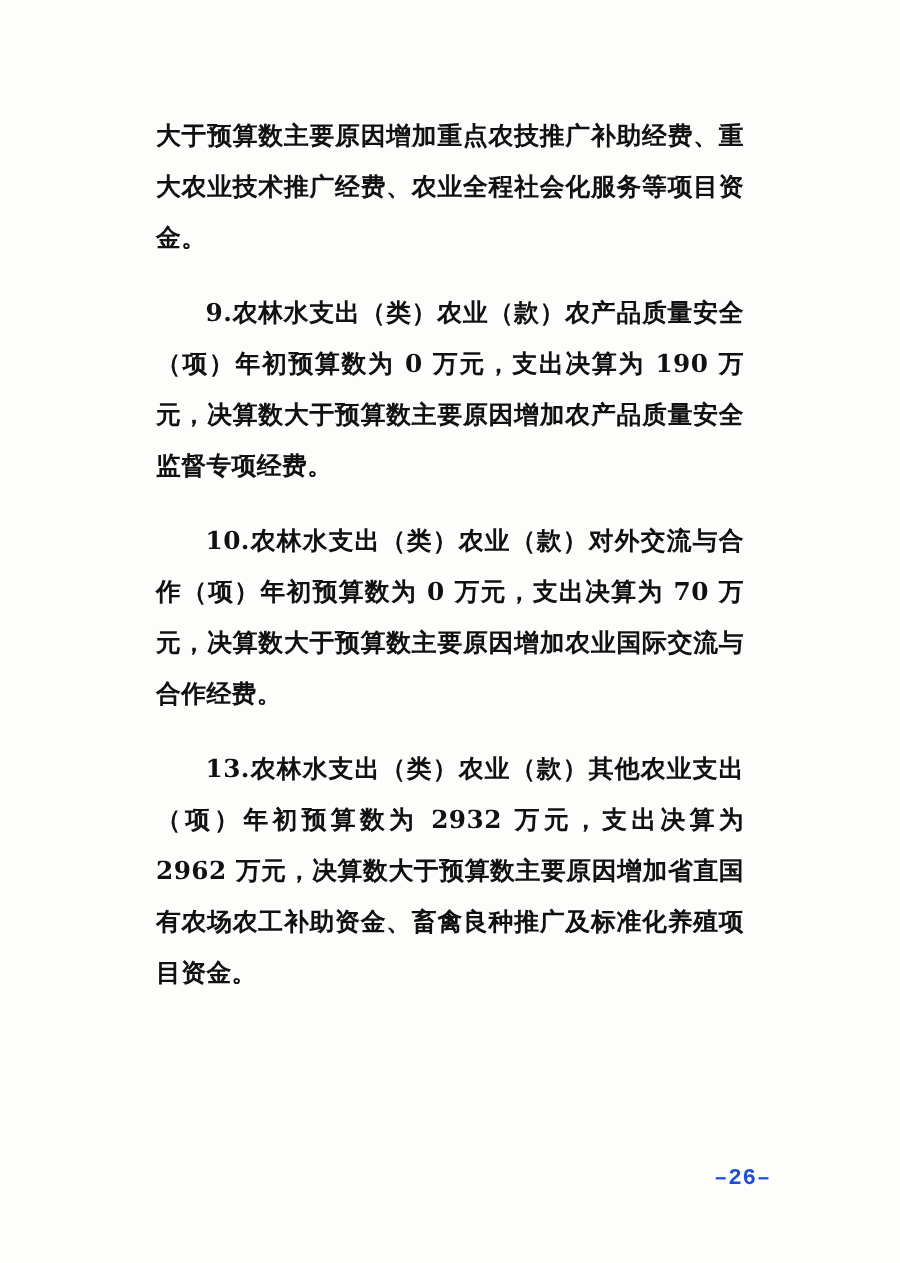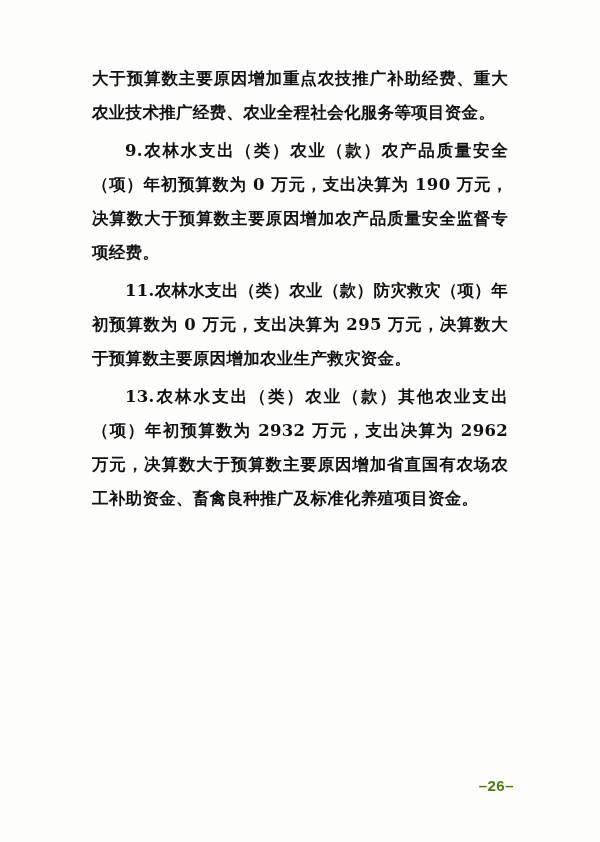--- a/index.html
+++ b/index.html
@@ -28,47 +28,47 @@
     left: 88px;
     top: 58px;
     width: 424px;
   }
   .para {
     font-size: 16.5px;
     line-height: 34px;
     letter-spacing: 0.3px;
     text-align: justify;
     text-justify: inter-ideograph;
-    margin: 4px;
+    margin: 16px;
     font-weight: 600;
     font-family: "DejaVu Serif", "Liberation Serif", serif;
     color: #111111;
     text-indent: 0;
   }
   .para.indent {
     text-indent: 33px;
   }
   .para + .para {
     margin-top: 0px;
   }
   .pagenum {
     position: absolute;
     right: 86px;
     bottom: 48px;
     font-size: 15px;
     font-weight: 600;
-    color: #4d7c0f;
-    font-family: Liberation Sans, sans-serif;
+    color: #1d4ed8;
+    font-family: Liberation Mono, monospace;
     letter-spacing: 0.5px;
   }
 </style>
 </head>
 <body>
 
 <div class="page">
   <div class="content">
     <p class="para">大于预算数主要原因增加重点农技推广补助经费、重大农业技术推广经费、农业全程社会化服务等项目资金。</p>
     <p class="para indent">9.农林水支出（类）农业（款）农产品质量安全（项）年初预算数为 0 万元，支出决算为 190 万元，决算数大于预算数主要原因增加农产品质量安全监督专项经费。</p>
-    <p class="para indent">11.农林水支出（类）农业（款）防灾救灾（项）年初预算数为 0 万元，支出决算为 295 万元，决算数大于预算数主要原因增加农业生产救灾资金。</p>
+    <p class="para indent">10.农林水支出（类）农业（款）对外交流与合作（项）年初预算数为 0 万元，支出决算为 70 万元，决算数大于预算数主要原因增加农业国际交流与合作经费。</p>
     <p class="para indent">13.农林水支出（类）农业（款）其他农业支出（项）年初预算数为 2932 万元，支出决算为 2962 万元，决算数大于预算数主要原因增加省直国有农场农工补助资金、畜禽良种推广及标准化养殖项目资金。</p>
   </div>
   <div class="pagenum">–26–</div>
 </div>
 
 </body></html>

